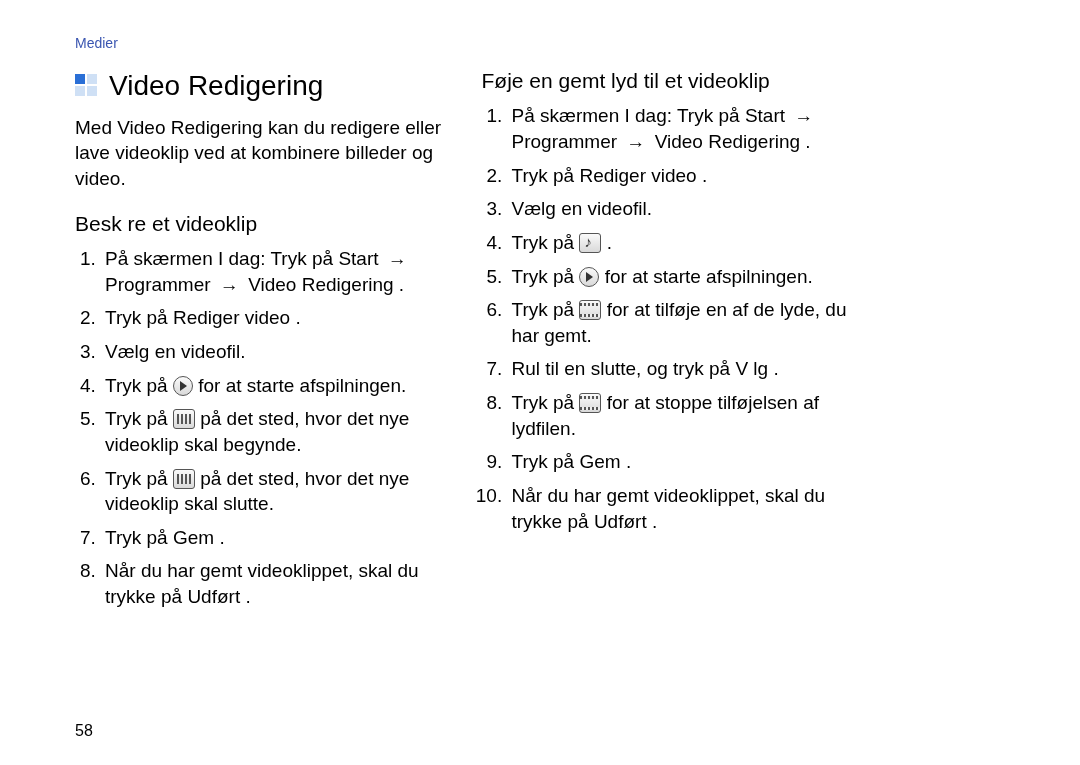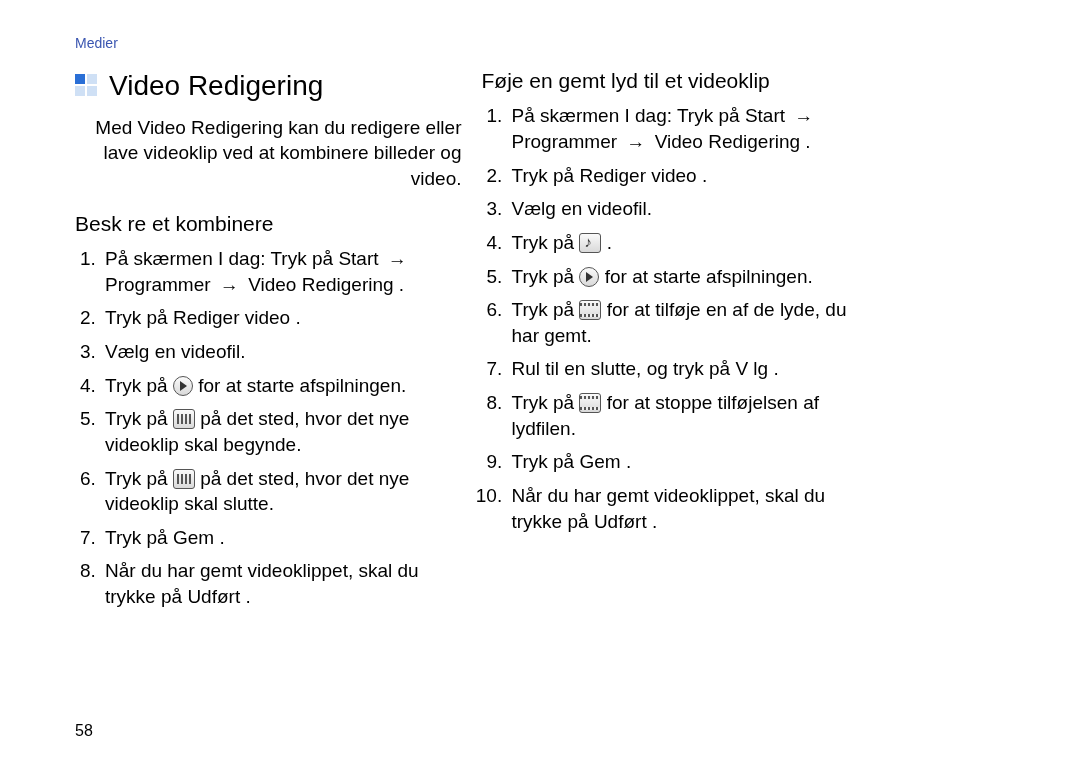--- a/index.html
+++ b/index.html
@@ -48,21 +48,20 @@
     position: absolute;
     width: 10px;
     height: 10px;
   }
   .sq1 { left: 0; top: 0; background: #2a6fd6; }
   .sq2 { left: 12px; top: 0; background: #cfe0f5; }
   .sq3 { left: 0; top: 12px; background: #cfe0f5; }
   .sq4 { left: 12px; top: 12px; background: #cfe0f5; }
   .intro {
     margin: 0 0 18px 0;
-    text-align: right;
   }
   .subhead {
     font-size: 21px;
     margin: 10px 0 8px 0;
   }
   ol.steps {
     margin: 0;
     padding-left: 26px;
   }
   ol.steps li {
@@ -149,21 +148,21 @@
           <span class="sq sq1"></span>
             <span class="sq sq2"></span>
           <span class="sq sq3"></span>
             <span class="sq sq4"></span>
         </span>
         <span>Video Redigering</span>
       </h1>
 
       <p class="intro">Med Video Redigering kan du redigere eller lave videoklip ved at kombinere billeder og video.</p>
 
-      <div class="subhead">Besk re et kombinere</div>
+      <div class="subhead">Besk re et videoklip</div>
 
       <ol class="steps">
         <li>
           <span>På skærmen I dag: Tryk på </span>
           <span class="bold-path">Start</span>
           <span class="arrow">→</span>
           <span class="bold-path">Programmer</span>
           <span class="arrow">→</span>
           <span class="bold-path">Video Redigering</span>
           <span>.</span>

